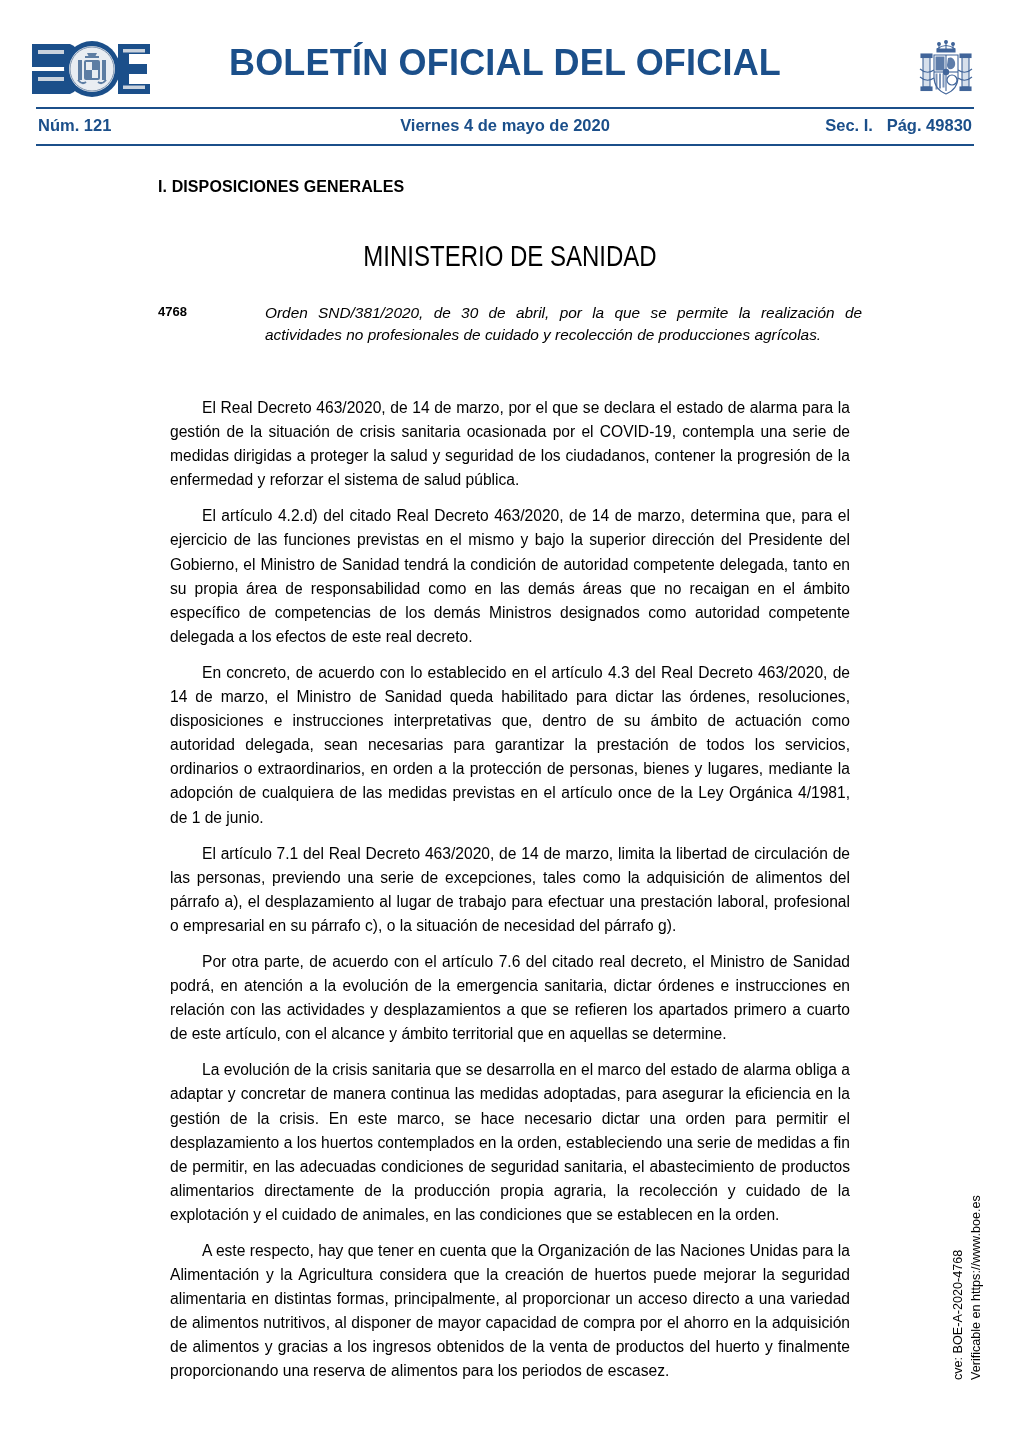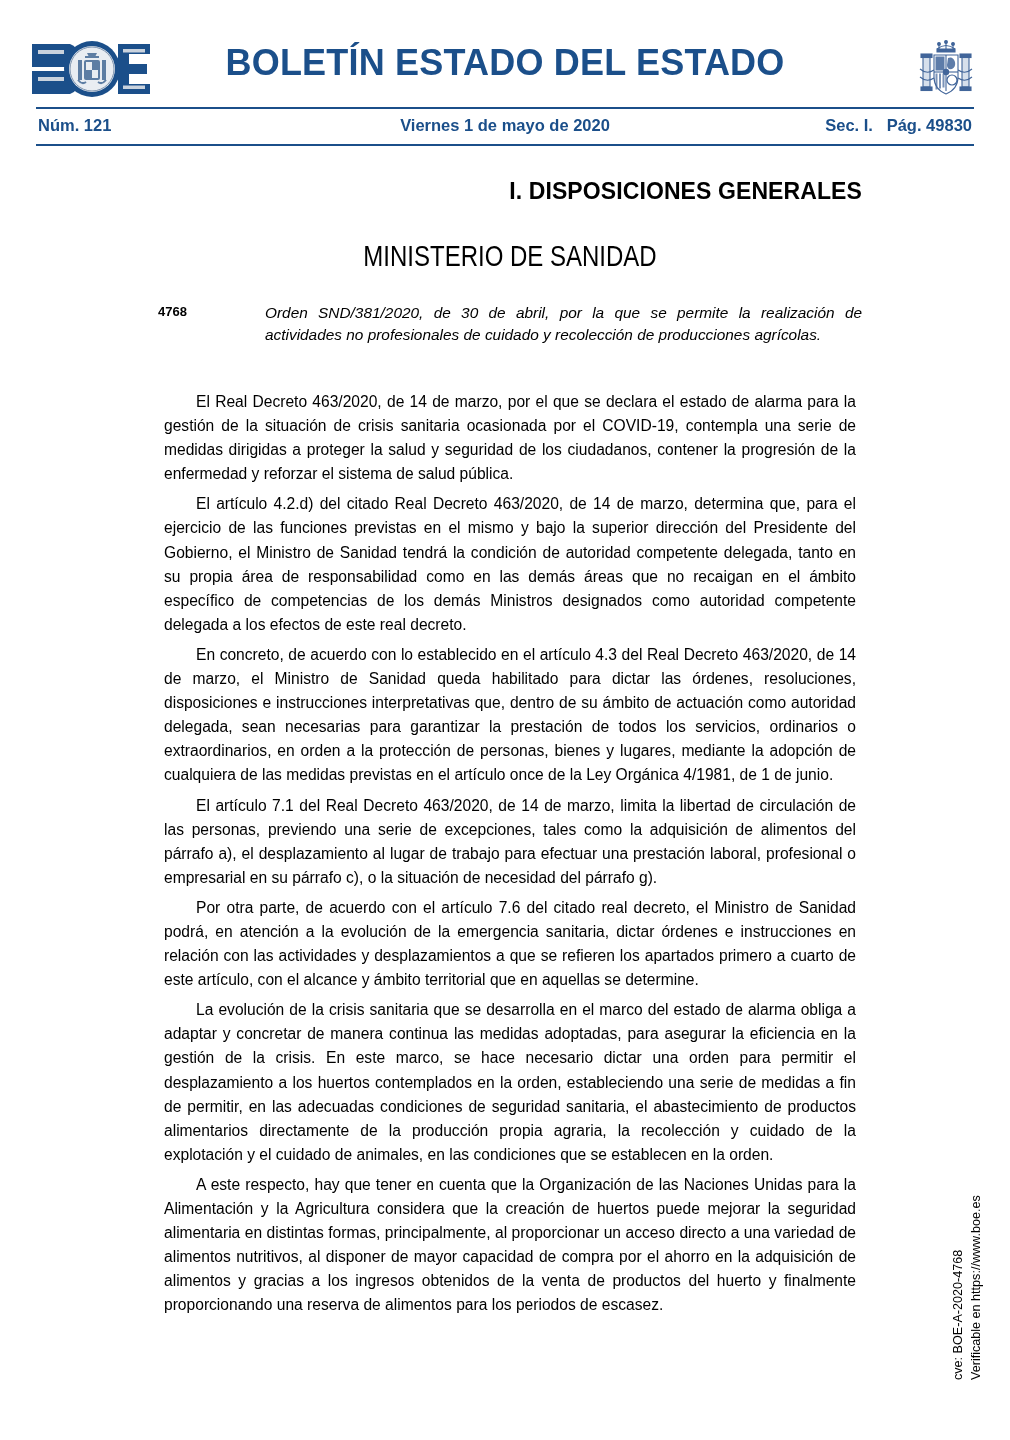--- a/index.html
+++ b/index.html
@@ -75,22 +75,22 @@
   
   #content {
     position: absolute;
     left: 158px; top: 0;
     width: 704px;
   }
   #section-heading {
     position: absolute;
     left: 0; top: 178px;
     width: 704px;
-    text-align: right;
-    font-size: 23px;
+    text-align: left;
+    font-size: 16px;
     font-weight: bold;
     letter-spacing: 0.1px;
   }
   #ministry-heading {
     position: absolute;
     left: 0; top: 239px;
     width: 704px;
     text-align: center;
     font-size: 30px;
     font-weight: normal;
@@ -123,21 +123,21 @@
   #prose {
     position: absolute;
     left: 0; top: 384px;
     width: 704px;
     font-size: 15.6px;
     line-height: 24.1px;
     text-align: justify;
     text-justify: inter-word;
   }
   #prose p {
-    margin: 6px;
+    margin: 12px;
     text-indent: 32px;
   }
   #prose p:last-child {
     text-align: justify;
   }
 
   
   #cve-block {
     position: absolute;
     left: 952px;
@@ -187,21 +187,21 @@
         <path d="M48 42 q4 5 8 2" stroke="#5d7da3" stroke-width="2" fill="none"></path>
         <path d="M76 42 q-4 5 -8 2" stroke="#5d7da3" stroke-width="2" fill="none"></path>
       </g>
       <g fill="#e9edf2">
         <rect x="56" y="24" width="6" height="8"></rect>
         <rect x="62" y="32" width="6" height="8"></rect>
       </g>
     </svg>
   </div>
 
-  <div id="gazette-title">BOLETÍN ESTADO DEL ESTADO</div>
+  <div id="gazette-title">BOLETÍN OFICIAL DEL OFICIAL</div>
 
   <div id="coat-of-arms">
     <svg viewBox="0 0 62 72" width="62" height="72" aria-hidden="true">
       <g fill="none" stroke="#41659a" stroke-width="1.1">
 
         <path d="M22 16 q9 -7 18 0"></path>
         <path d="M22 16 h18 v3 h-18 z" fill="#41659a"></path>
         <path d="M24 12 v4 M31 10 v6 M38 12 v4"></path>
         <circle cx="24" cy="11" r="1.4" fill="#41659a"></circle>
         <circle cx="31" cy="9" r="1.4" fill="#41659a"></circle>
@@ -231,21 +231,21 @@
         <rect x="27.5" y="40.5" width="2" height="14" opacity="0.7"></rect>
         <circle cx="37" cy="47" r="5" fill="none" stroke="#41659a" stroke-width="1.2"></circle>
         <circle cx="31" cy="39" r="3.2" fill="#41659a"></circle>
       </g>
     </svg>
   </div>
 </div>
 
 <div id="header-bar">
   <span id="header-num">Núm. 121</span>
-  <span id="header-date">Viernes 1 de mayo de 2020</span>
+  <span id="header-date">Viernes 4 de mayo de 2020</span>
   <span id="header-right">Sec. I.   Pág. 49830</span>
 </div>
 
 <div id="content">
 
   <div id="section-heading">I. DISPOSICIONES GENERALES</div>
 
   <div id="ministry-heading">MINISTERIO DE SANIDAD</div>
 
   <div id="order-block">

